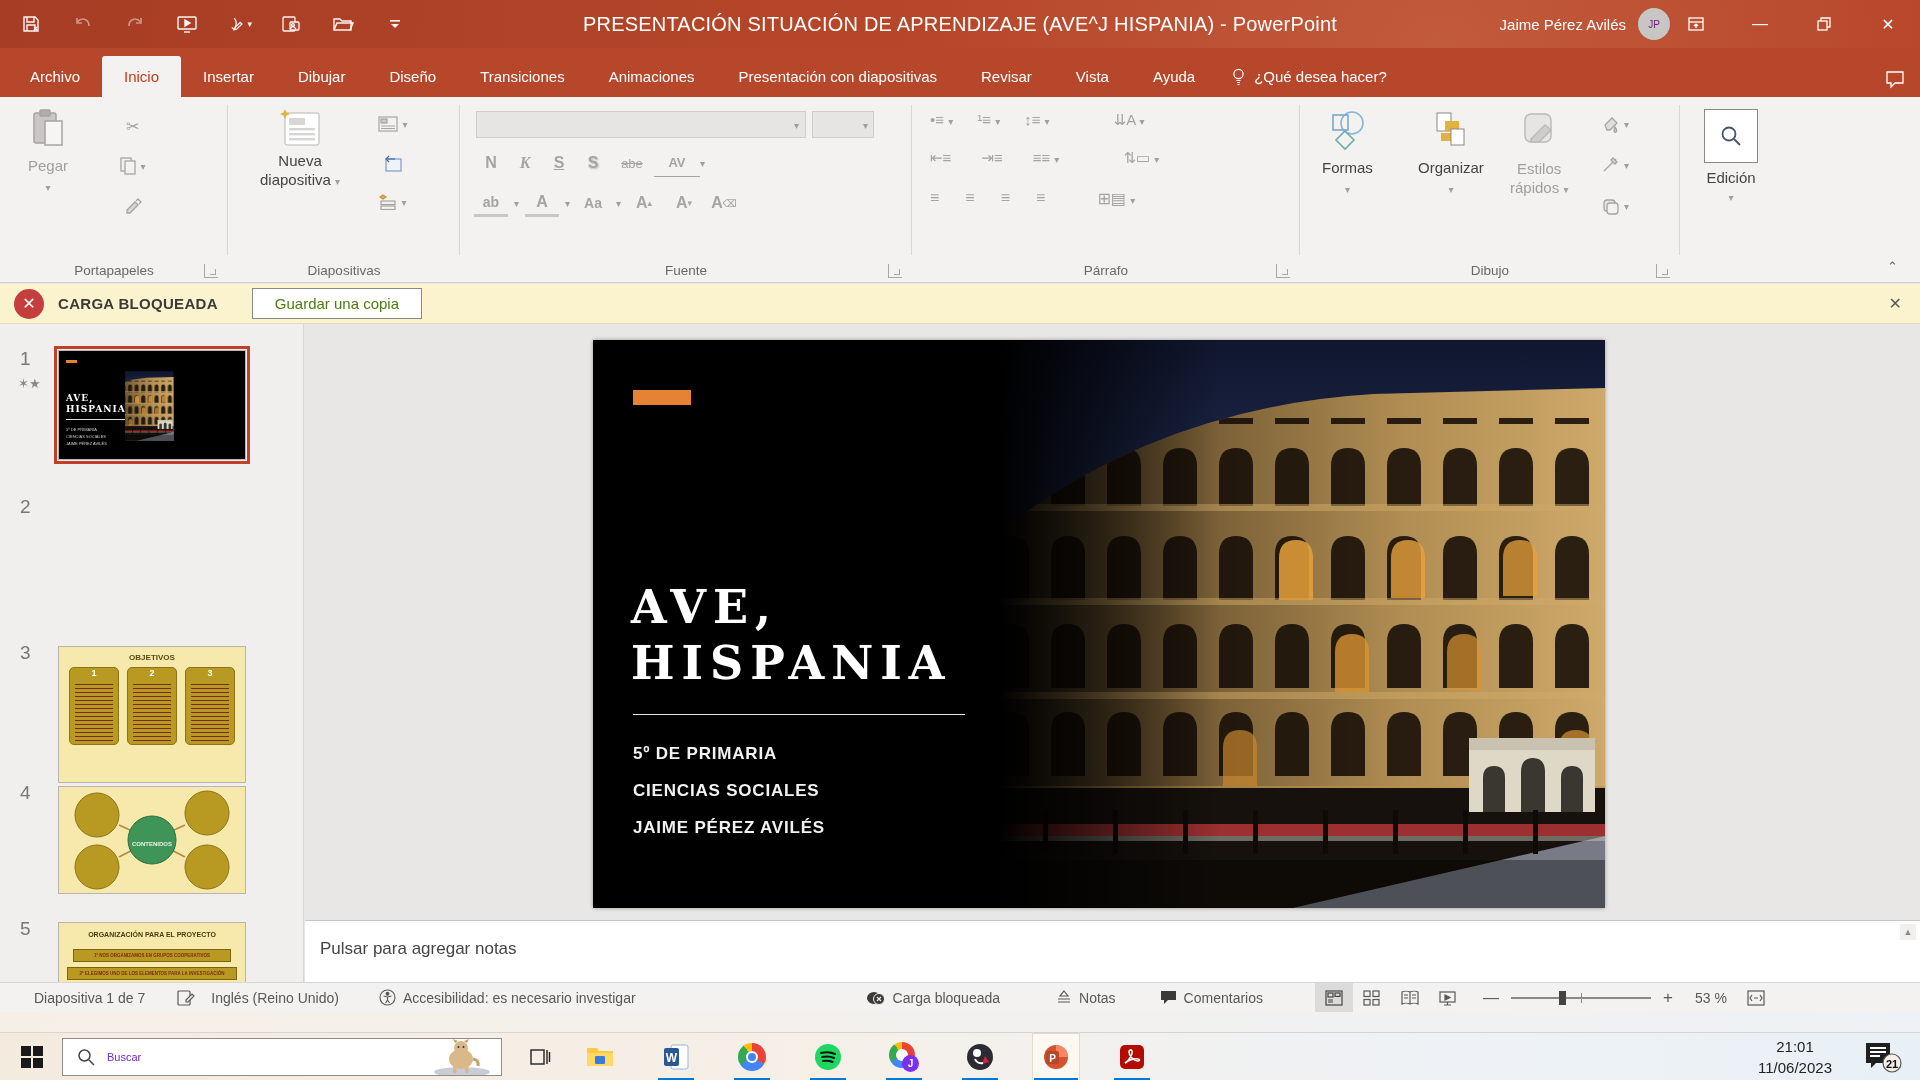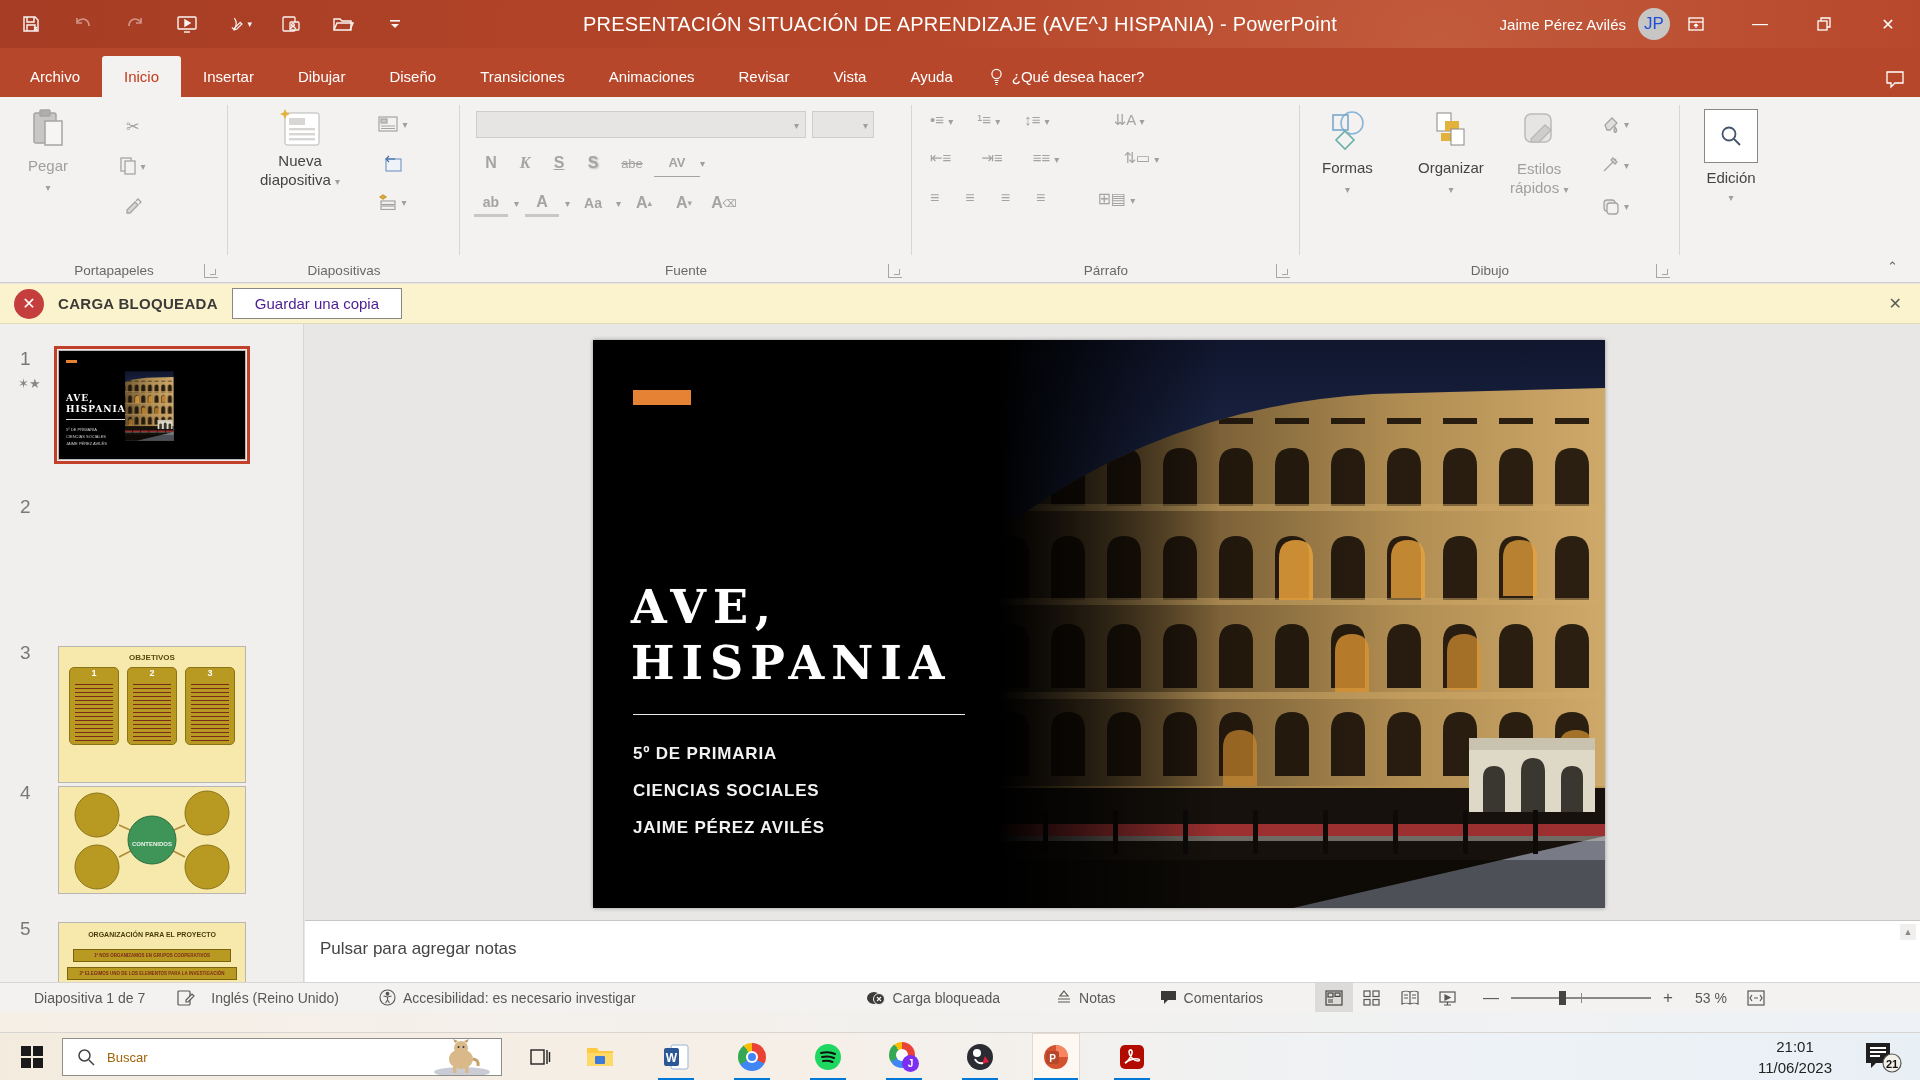--- a/index.html
+++ b/index.html
@@ -10,21 +10,21 @@
 
   
   .titlebar { position:absolute; left:0; top:0; width:1920px; height:48px;
     background:radial-gradient(circle at 75% 120%, #c25a3c 0%, #b7472a 35%, #a63d24 100%);
     color:#fff; }
   .qat { position:absolute; left:18px; top:0; height:48px; display:flex; align-items:center; gap:26px; }
   .qat .qbtn { width:26px; height:26px; display:flex; align-items:center; justify-content:center; color:#fff; opacity:.95; }
   .qat .dim { opacity:.45; }
   .win-title { position:absolute; left:560px; top:0; width:800px; height:48px; display:flex; align-items:center; justify-content:center; font-size:20px; letter-spacing:.2px; white-space:nowrap; }
   .account { position:absolute; right:250px; top:0; height:48px; display:flex; align-items:center; gap:12px; font-size:15px; }
-  .avatar { width:32px; height:32px; border-radius:50%; background:#c8c6c4; color:#1d4ed8; font-size:17px; display:flex; align-items:center; justify-content:center; }
+  .avatar { width:32px; height:32px; border-radius:50%; background:#c8c6c4; color:#701a75; font-size:10px; display:flex; align-items:center; justify-content:center; }
   .winctrl { position:absolute; right:0; top:0; height:48px; display:flex; }
   .winctrl .wbtn { width:64px; height:48px; display:flex; align-items:center; justify-content:center; color:#fff; }
 
   
   .tabrow { position:absolute; left:0; top:48px; width:1920px; height:49px; background:#b7472a; display:flex; align-items:flex-end; color:#fff; }
   .tab { padding:0 22px; height:41px; display:flex; align-items:center; font-size:15px; cursor:default; white-space:nowrap; }
   .tab.active { background:#f3f2f1; color:#c13b1a; border-radius:3px 3px 0 0; }
   .tellme { display:flex; align-items:center; gap:8px; padding:0 14px; height:41px; font-size:15px; }
   .comment-top { position:absolute; right:14px; bottom:8px; }
 
@@ -40,21 +40,21 @@
   .smallico { width:30px; height:26px; display:flex; align-items:center; justify-content:center; color:#a19f9d; font-size:16px; }
   .fontbox { background:#e7e5e3; border:1px solid #d0cecc; height:27px; }
   .fico { width:34px; height:28px; display:flex; align-items:center; justify-content:center; color:#a6a4a2; font-size:16px; font-weight:bold; }
   .collapse { position:absolute; right:22px; bottom:8px; color:#6a6866; font-size:13px; }
 
   
   .warnbar { position:absolute; left:0; top:284px; width:1920px; height:40px; background:#fbf3cd; display:flex; align-items:center; border-bottom:1px solid #e3dcb8; }
   .warn-x { width:30px; height:30px; border-radius:50%; background:#c43e3e; color:#fff; display:flex; align-items:center; justify-content:center; font-size:16px; font-weight:bold; margin-left:14px; }
   .warn-title { font-weight:bold; font-size:15px; color:#3b3a39; margin-left:14px; letter-spacing:.3px; }
   .warn-link { font-size:15px; color:#4a4a45; text-decoration:underline; margin-left:16px; }
-  .warn-btn { margin-left:14px; background:#fff; border:1px solid #8a8886; padding:6px 22px; font-size:15px; color:#4c1d95; }
+  .warn-btn { margin-left:34px; background:#fff; border:1px solid #8a8886; padding:6px 22px; font-size:15px; color:#4d7c0f; }
   .warn-close { position:absolute; right:18px; color:#5a5a57; font-size:16px; }
 
   
   .mainarea { position:absolute; left:0; top:324px; width:1920px; height:658px; }
   .thumbpanel { position:absolute; left:0; top:0; width:304px; height:658px; background:#f0efee; border-right:1px solid #d8d6d4; overflow:hidden; }
   .thumbnum { position:absolute; font-size:19px; color:#7a7876; left:20px; }
   .thumbstar { position:absolute; left:18px; font-size:13px; color:#8a8886; }
   .thumb { position:absolute; left:58px; width:188px; background:#fff; border:1px solid #b8b6b4; }
   .thumb.sel { outline:3px solid #c2402a; outline-offset:1px; }
   .yellowslide { background:#f7e9ab; }
@@ -178,20 +178,21 @@
   </div>
 
   <div class="tabrow">
     <span class="tab" style="margin-left:8px">Archivo</span>
     <span class="tab active">Inicio</span>
     <span class="tab">Insertar</span>
     <span class="tab">Dibujar</span>
     <span class="tab">Diseño</span>
     <span class="tab">Transiciones</span>
     <span class="tab">Animaciones</span>
+    <span class="tab">Presentación con diapositivas</span>
     <span class="tab">Revisar</span>
     <span class="tab">Vista</span>
     <span class="tab">Ayuda</span>
     <span class="tellme">
       <svg width="15" height="19" viewBox="0 0 15 19" fill="none" stroke="#fff" stroke-width="1.2">
           <circle cx="7.5" cy="7" r="4.6"></circle>
           <path d="M5.5 13.5h4M6 15.5h3M6.5 17.5h2"></path>
         </svg>
       <span>¿Qué desea hacer?</span>
     </span>
@@ -662,21 +663,21 @@
           <rect x="0" y="12" width="10" height="10"></rect>
           <rect x="12" y="12" width="10" height="10"></rect>
         </svg>
     </span>
 
     <div class="searchbox">
       <svg style="margin-left:14px" width="18" height="18" viewBox="0 0 18 18" fill="none" stroke="#444" stroke-width="1.5">
           <circle cx="7.5" cy="7.5" r="5.5"></circle>
           <path d="M12 12l5 5"></path>
         </svg>
-      <span style="margin-left:12px;font-size:13px;color:#a16207">Buscar</span>
+      <span style="margin-left:12px;font-size:11px;color:#6d28d9">Buscar</span>
       <svg style="margin-left:auto;margin-right:8px" width="62" height="36" viewBox="0 0 62 36">
         <ellipse cx="31" cy="33" rx="28" ry="5" fill="#c9ccd4"></ellipse>
         <ellipse cx="30" cy="20" rx="12" ry="10" fill="#d9b98a"></ellipse>
         <circle cx="30" cy="9" r="7" fill="#d9b98a"></circle>
         <path d="M24 4l-2-4 5 2zM36 4l2-4-5 2z" fill="#c4a06a"></path>
         <rect x="22" y="26" width="3.5" height="8" fill="#d9b98a"></rect>
         <rect x="34" y="26" width="3.5" height="8" fill="#d9b98a"></rect>
         <path d="M42 20q6 1 5 7" stroke="#c4a06a" stroke-width="3" fill="none"></path>
         <circle cx="27.5" cy="8" r="1" fill="#333"></circle>
           <circle cx="32.5" cy="8" r="1" fill="#333"></circle>

